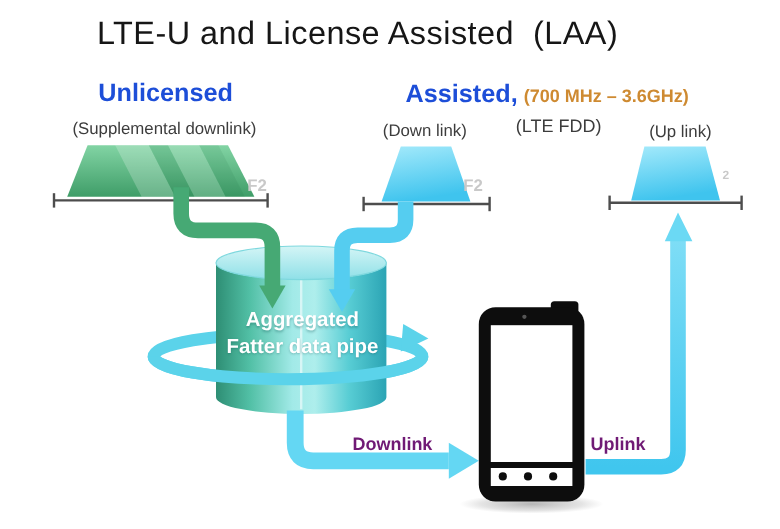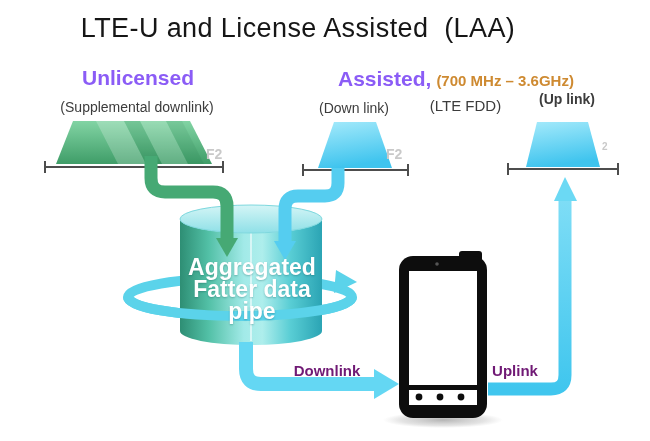--- a/index.html
+++ b/index.html
@@ -6,36 +6,36 @@
   #stage{
     position:relative;width:650px;height:441px;background:#ffffff;overflow:hidden;
     font-family:"Liberation Sans",sans-serif;
   }
   #stage svg{position:absolute;left:0;top:0;}
   .lbl{position:absolute;font-family:"Liberation Sans",sans-serif;}
   .title{
     left:0;top:13px;width:596px;text-align:center;
     font-size:27px;color:#161616;letter-spacing:.4px;white-space:pre;
   }
-  .heading{font-weight:bold;color:#8b5cf6;font-size:21px;}
+  .heading{font-weight:bold;color:#1d4ed8;font-size:21px;}
   .unlicensed-heading{left:38px;top:66px;width:200px;text-align:center;}
   .licensed-heading{left:338px;top:67px;display:flex;align-items:baseline;gap:5px;white-space:nowrap;}
   .licensed-range{font-size:15px;font-weight:bold;color:#ce8a31;}
   .sub{font-size:14px;color:#3c3c3c;text-align:center;white-space:nowrap;}
   .supplemental{left:12px;top:99px;width:250px;}
   .downlink-band{left:302px;top:100px;width:104px;}
   .ltefdd{left:423px;top:97px;width:85px;font-size:15px;}
-  .uplinkband{left:521px;top:91px;width:92px;font-weight:bold;}
+  .uplinkband{left:521px;top:101px;width:92px;}
   .bandmark{font-size:14px;color:#c9c9c9;font-weight:bold;}
   .f2l{left:206px;top:146px;}
   .f2m{left:386px;top:146px;}
   .n2r{left:602px;top:141px;font-size:10px;}
   .pipelbl{
     left:167px;top:256px;width:170px;text-align:center;color:#ffffff;
-    font-weight:bold;font-size:23px;line-height:22px;
+    font-weight:bold;font-size:17px;line-height:22px;
     text-shadow:0 1px 2px rgba(0,70,70,.30);
   }
   .flowlbl{font-size:15px;font-weight:bold;color:#701a75;text-align:center;}
   .downflow{left:276px;top:362px;width:102px;}
   .upflow{left:468px;top:362px;width:94px;}
 </style>
 </head>
 <body>
 
 <div id="stage">

